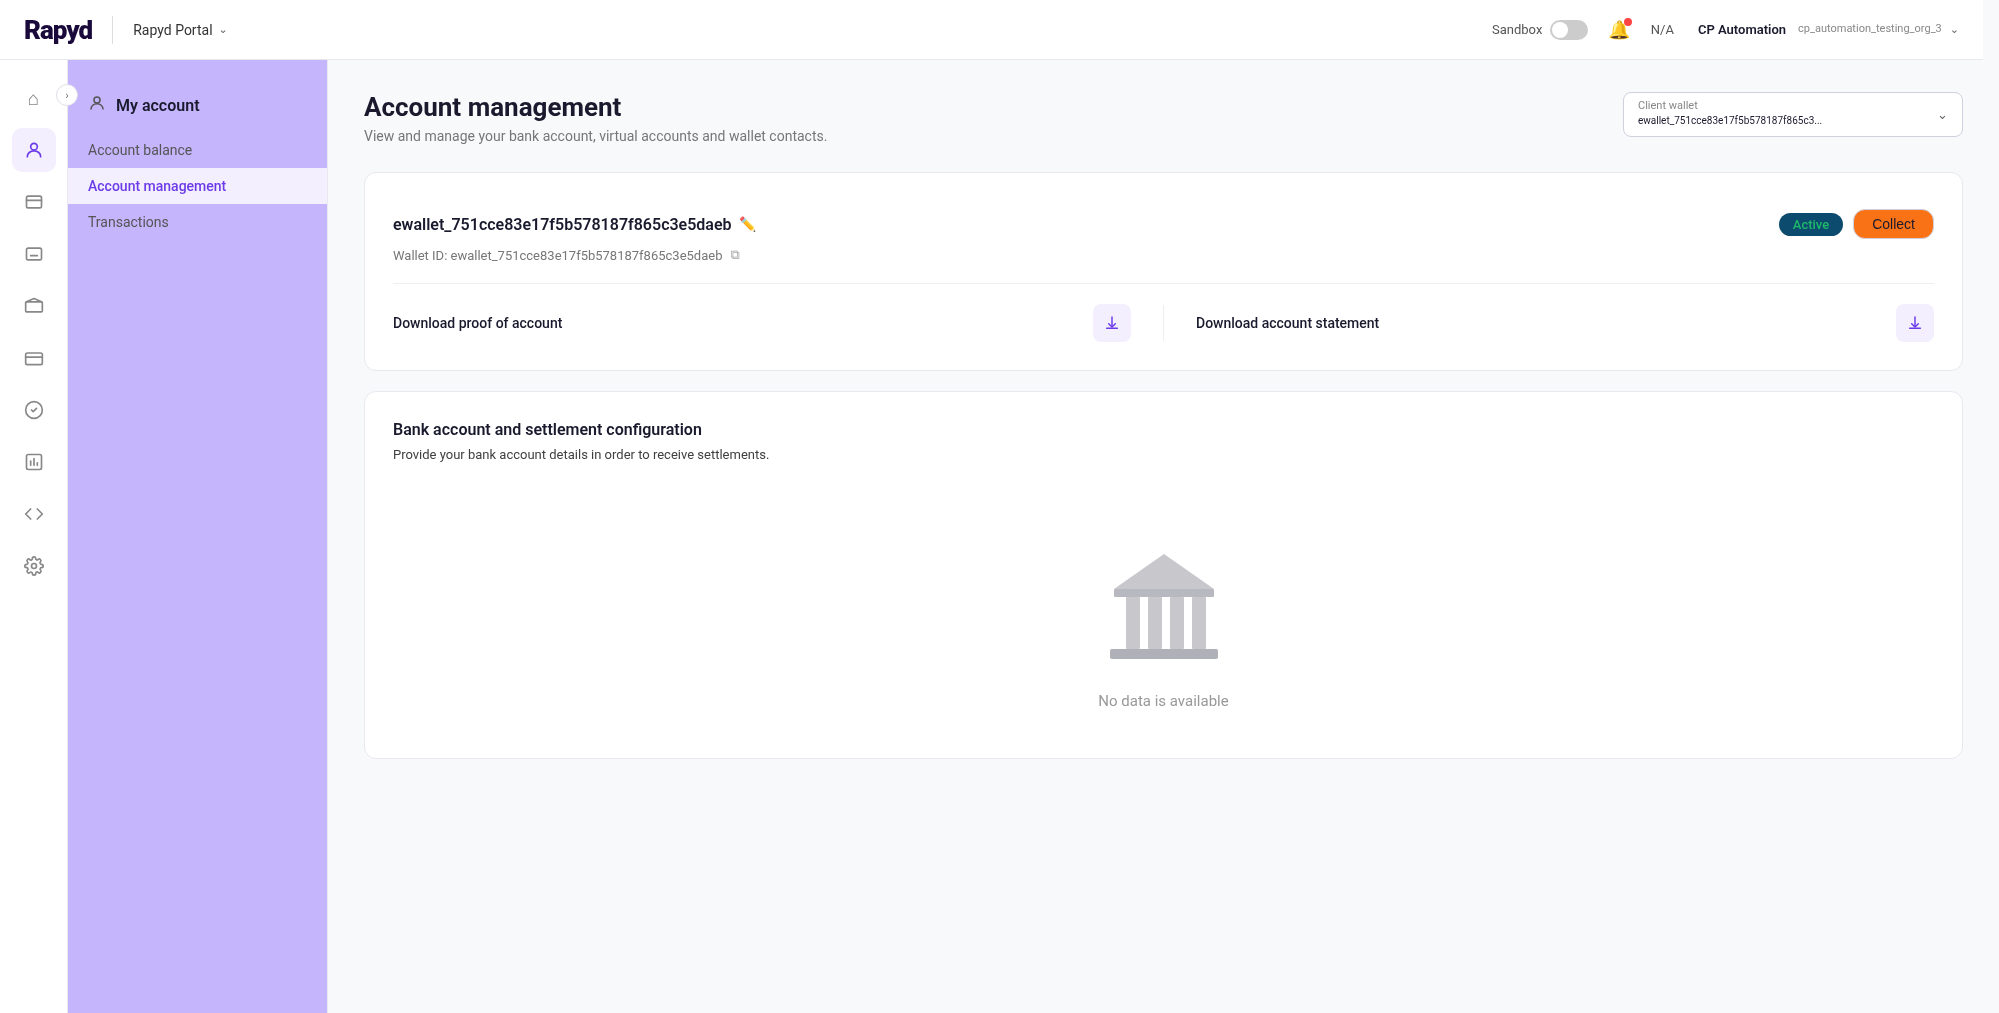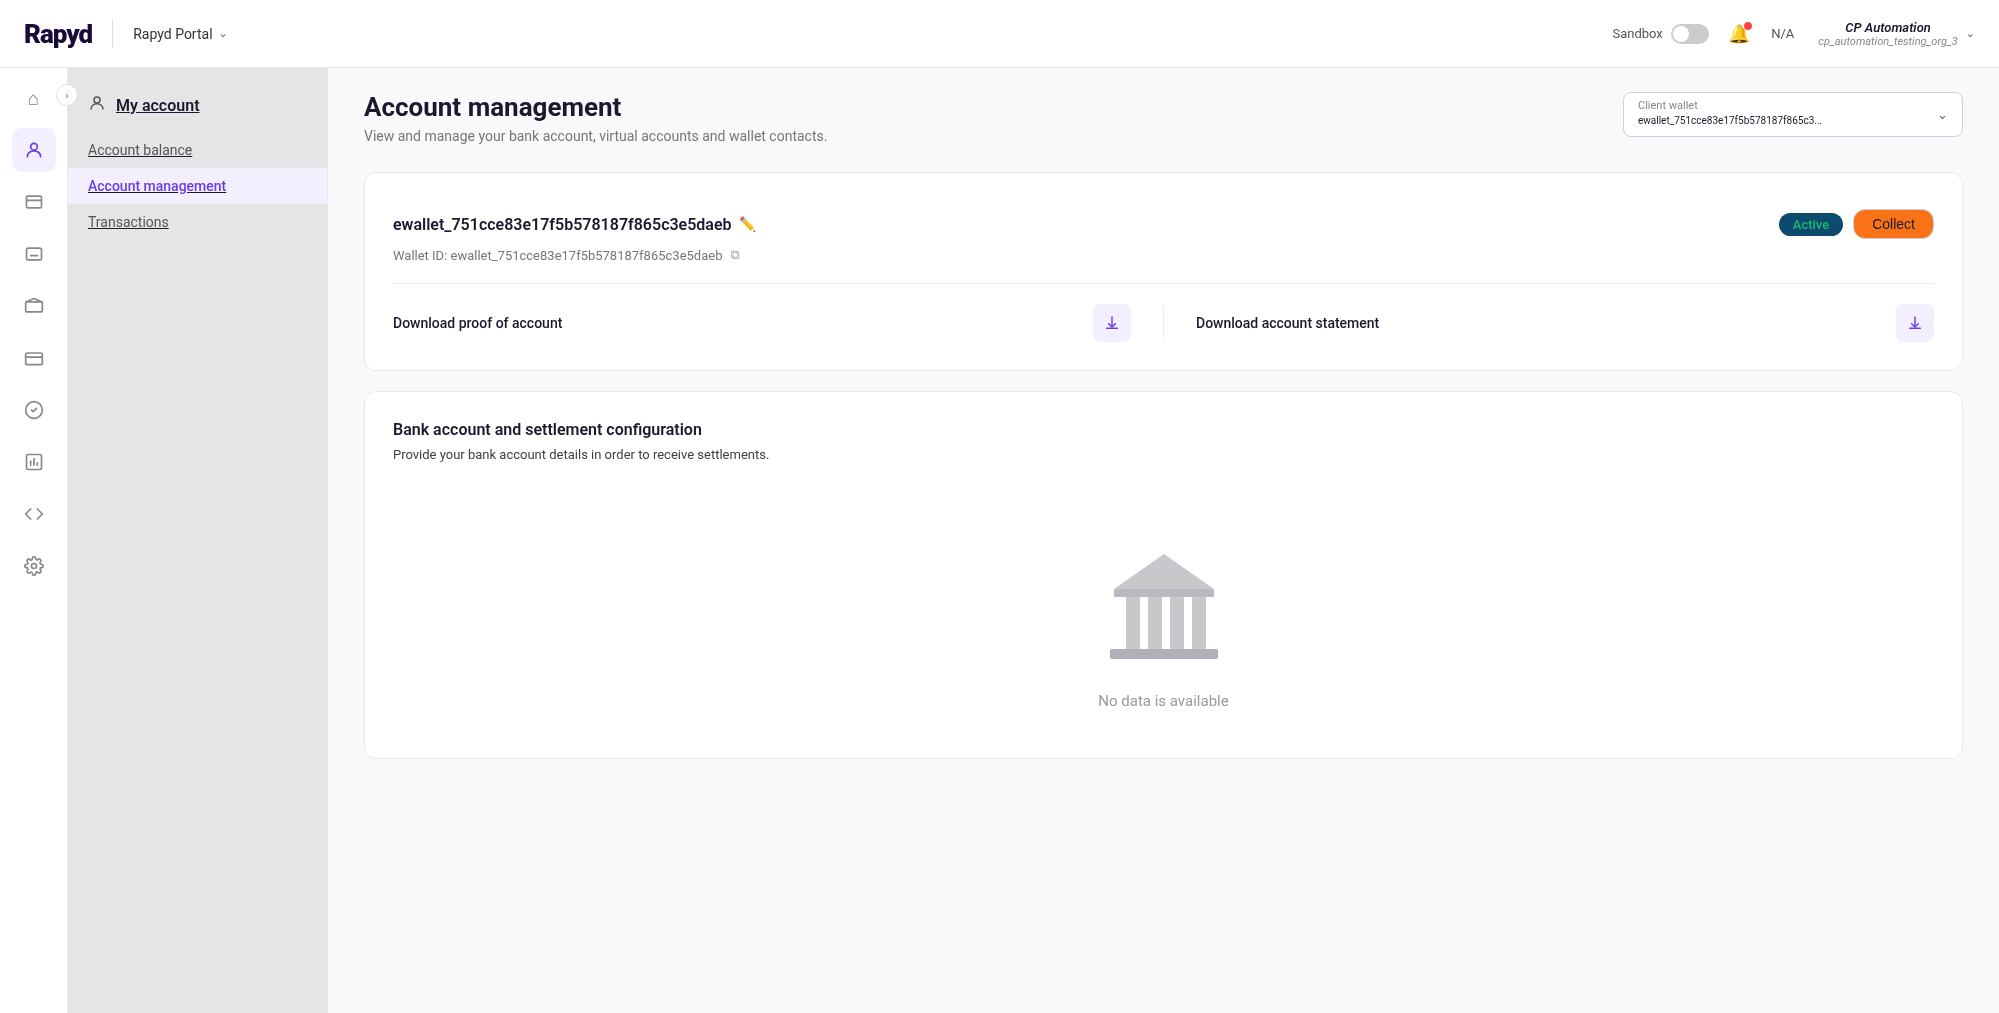--- a/index.html
+++ b/index.html
@@ -2,21 +2,21 @@
 <html><head>
   <meta charset="utf-8">
   <style>
     * { box-sizing: border-box; margin: 0; padding: 0; }
     body { font-family: -apple-system, BlinkMacSystemFont, 'Segoe UI', Roboto, sans-serif; background: #f8f9fb; color: #1a1a2e; height: 1013px; width: 1999px; overflow: hidden; }
 
     
     .topbar {
       display: flex; align-items: center; justify-content: space-between;
       background: #fff; border-bottom: 1px solid #e8e8ef;
-      height: 68px; padding: 8px 24px; position: fixed; top: 0; left: 0; right: 0; z-index: 100;
+      height: 60px; padding: 8px 24px; position: fixed; top: 0; left: 0; right: 16px; z-index: 100;
     }
     .topbar-left { display: flex; align-items: center; gap: 12px; }
     .logo { font-size: 26px; font-weight: 900; color: #1a0a3c; letter-spacing: -1px; }
     .divider-v { width: 1px; height: 28px; background: #ddd; margin: 0 8px; }
     .portal-selector { display: flex; align-items: center; gap: 6px; font-size: 14px; color: #333; cursor: pointer; }
     .portal-selector .chevron { color: #666; font-size: 11px; }
     .topbar-right { display: flex; align-items: center; gap: 20px; }
     .sandbox-toggle { display: flex; align-items: center; gap: 8px; font-size: 13px; color: #555; }
     .toggle-track {
       width: 38px; height: 20px; background: #ccc; border-radius: 10px;
@@ -25,23 +25,23 @@
     .toggle-thumb {
       width: 16px; height: 16px; background: #fff; border-radius: 50%;
       position: absolute; top: 2px; left: 2px; transition: left 0.2s;
     }
     .bell-icon { font-size: 18px; color: #555; position: relative; cursor: pointer; }
     .bell-badge {
       width: 8px; height: 8px; background: #ff4444; border-radius: 50%;
       position: absolute; top: -1px; right: -1px;
     }
     .user-info { display: flex; align-items: center; gap: 8px; cursor: pointer; }
-    .user-details { display: flex; flex-direction: column; align-items: center; font-style: italic; }
+    .user-details { display: flex; flex-direction: row; align-items: flex-start; }
     .user-name { font-size: 13px; font-weight: 600; color: #1a1a2e; }
-    .user-org { font-size: 11px; color: #888; }
+    .user-org { font-size: 11px; color: #888; margin-left: 12px; }
     .user-chevron { font-size: 11px; color: #666; }
     .na-badge { font-size: 13px; color: #555; margin-right: 4px; }
 
     
     .layout { display: flex; margin-top: 60px; height: calc(1013px - 60px); }
 
     
     .sidebar-icons {
       width: 68px; background: #fff; border-right: 1px solid #e8e8ef;
       display: flex; flex-direction: column; align-items: center; padding: 16px 0; gap: 8px;
@@ -54,22 +54,22 @@
     }
     .nav-icon {
       width: 44px; height: 44px; display: flex; align-items: center; justify-content: center;
       border-radius: 10px; cursor: pointer; color: #888; font-size: 19px;
       transition: background 0.15s;
     }
     .nav-icon.active { background: #f3efff; color: #6c3be8; }
 
     
     .left-nav {
-      width: 260px; background: #e5e5e5; border-right: 1px solid #e8e8ef;
-      padding: 24px 0; overflow-y: auto; text-decoration: underline;
+      width: 260px; background: #c4b5fd; border-right: 1px solid #e8e8ef;
+      padding: 24px 0; overflow-y: auto;
     }
     .nav-section-header {
       display: flex; align-items: center; gap: 10px;
       padding: 10px 20px 16px;
       font-size: 16px; font-weight: 600; color: #1a1a2e;
     }
     .nav-section-header .user-icon { font-size: 18px; color: #555; }
     .nav-item {
       padding: 10px 20px; font-size: 14px; color: #555; cursor: pointer;
       transition: background 0.15s, color 0.15s; border-radius: 0;

